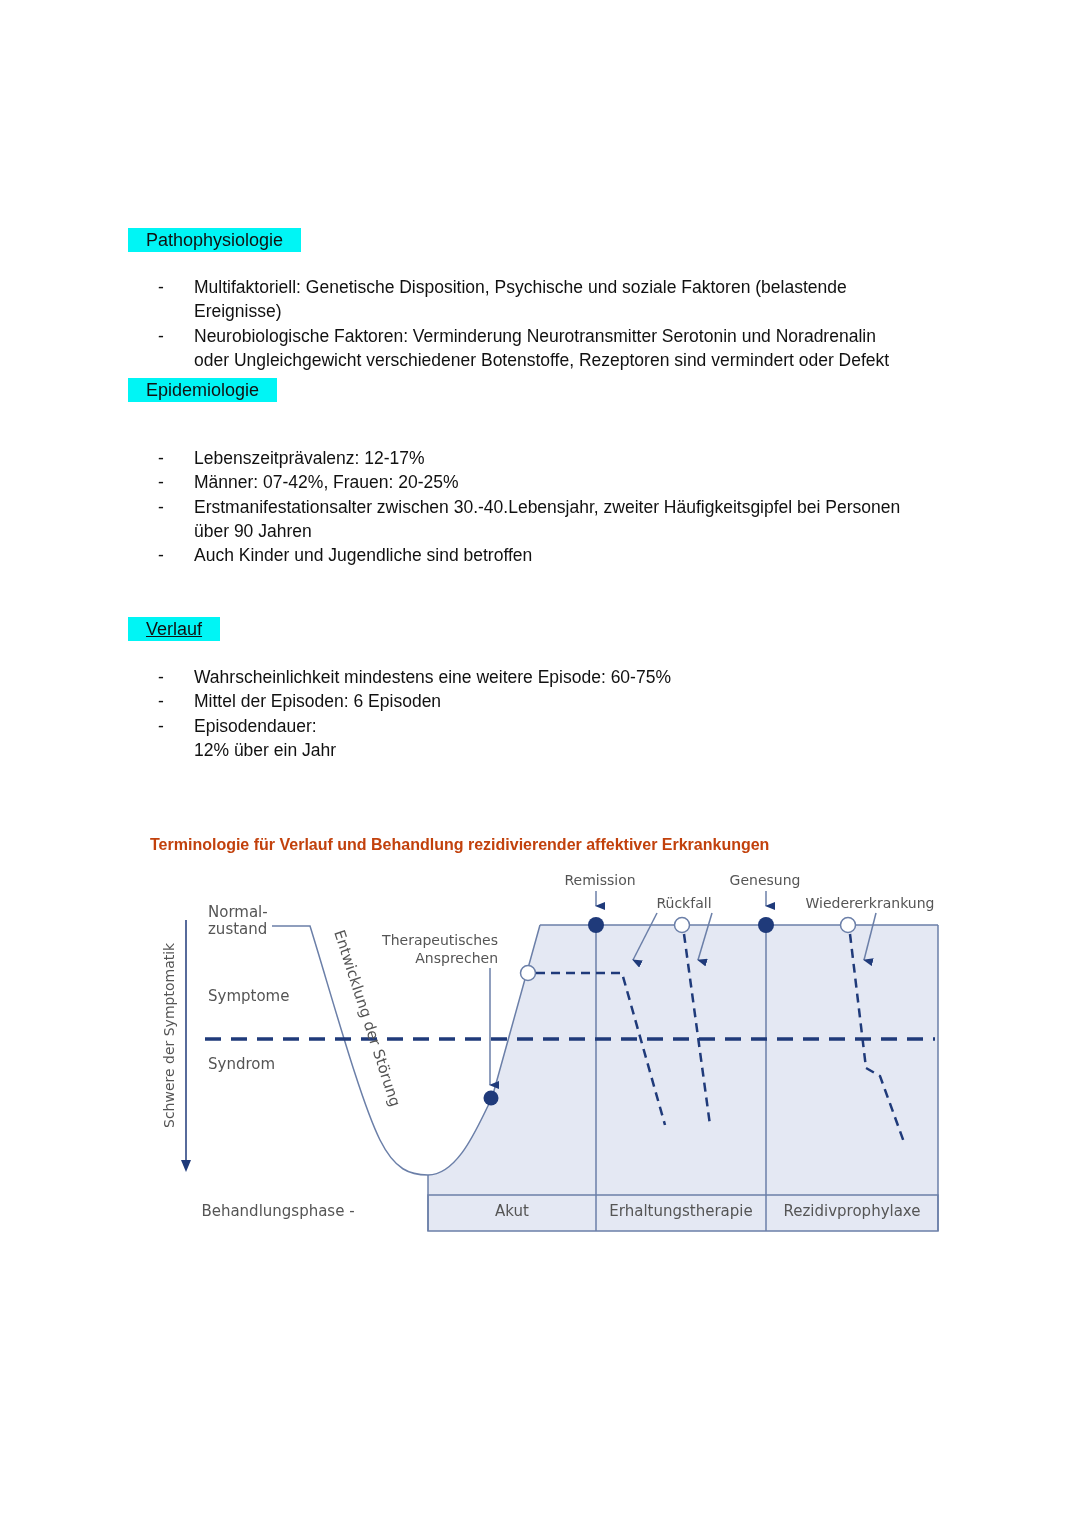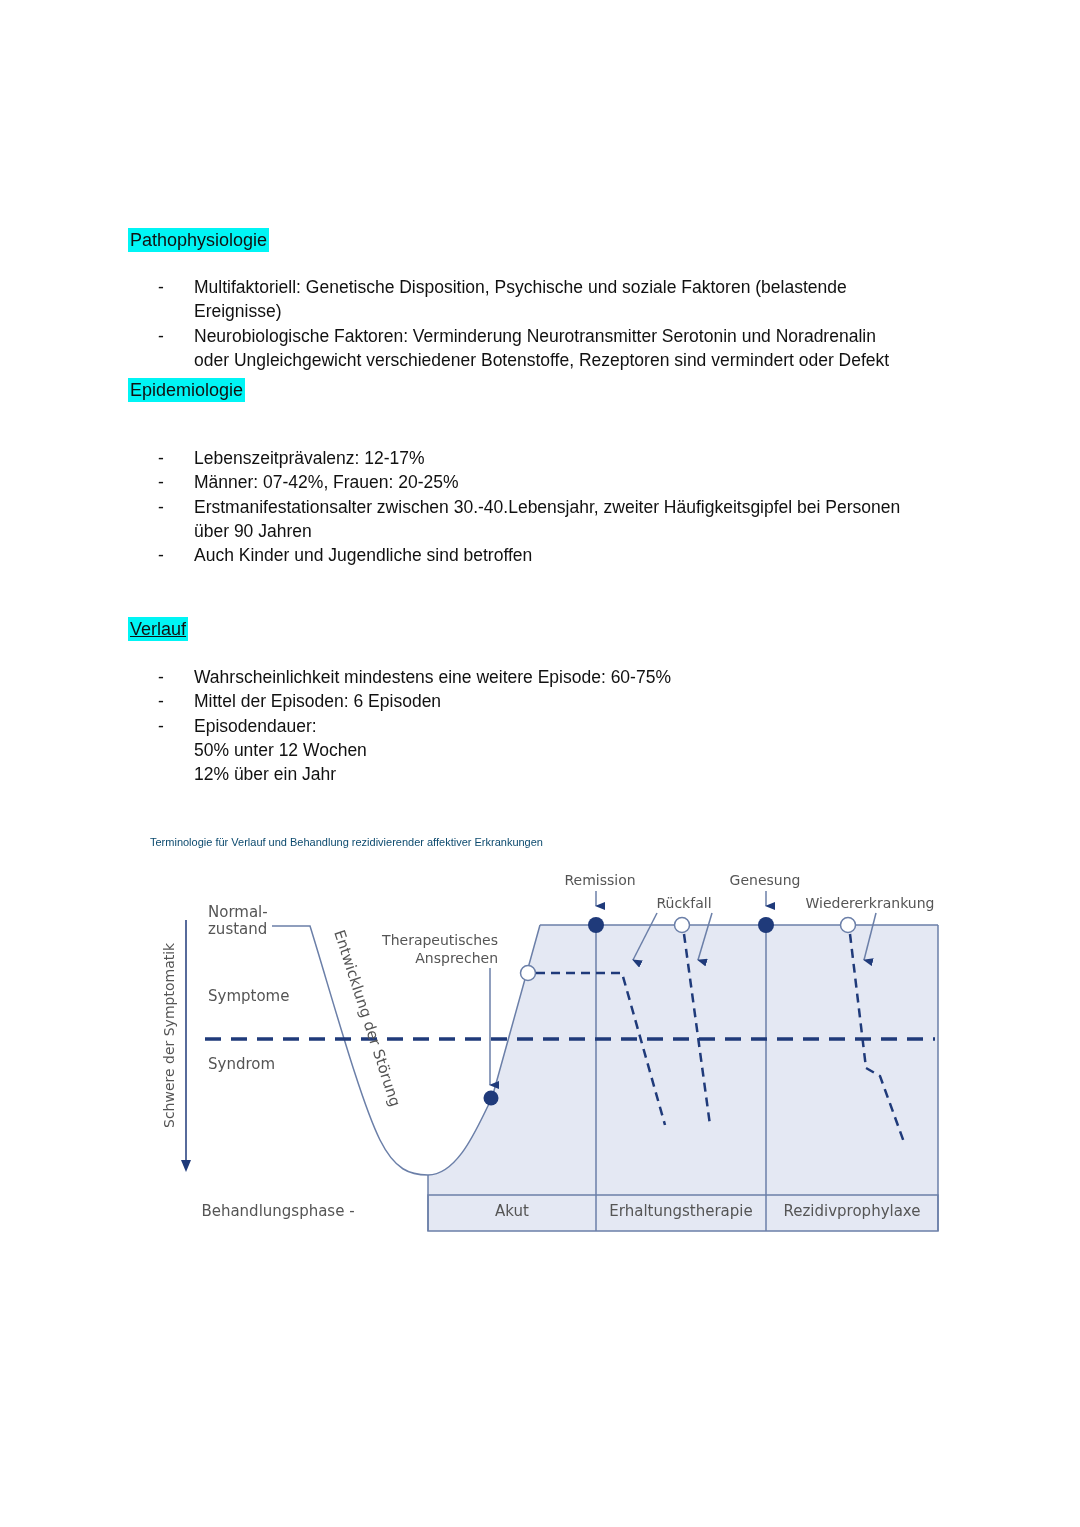--- a/index.html
+++ b/index.html
@@ -1,25 +1,25 @@
 <!DOCTYPE html>
 <html><head>
 <meta charset="utf-8">
 <style>
   html, body { margin: 0; padding: 0; background: #ffffff; }
   body { width: 1080px; height: 1527px; position: relative; overflow: hidden;
          font-family: "Liberation Sans", sans-serif; color: #111; }
-  .heading { position: absolute; left: 128px; background: #00f5f5; padding: 1px 2px;
+  .heading { position: absolute; left: 128px; background: #00f5f5; padding: 1px 18px;
              font-size: 18px; line-height: 22px; }
   .list { position: absolute; left: 158px; margin: 0; padding: 0; list-style: none; }
   .list li { position: relative; padding-left: 36px; font-size: 17.5px; line-height: 24.3px; }
   .list li .dash { position: absolute; left: 0; top: 0; }
   .list li .cont { display: block; }
   .figure { position: absolute; left: 150px; top: 836px; width: 800px; height: 400px; }
-  .fig-title { position: absolute; left: 0; top: 0; font-size: 11px; font-weight: normal; color: #0c4a6e; white-space: nowrap; }
+  .fig-title { position: absolute; left: 0; top: 0; font-size: 16px; font-weight: bold; color: #c2410c; white-space: nowrap; }
   svg text { font-family: "DejaVu Sans", sans-serif; fill: #555; }
 </style>
 </head>
 <body>
 
 <div class="heading" style="top:228px;">Pathophysiologie</div>
 <ul class="list" style="top:275px;">
   <li>
     <span class="dash">-</span>
     <span class="cont">Multifaktoriell: Genetische Disposition, Psychische und soziale Faktoren (belastende</span>
@@ -59,21 +59,20 @@
     <span class="dash">-</span>
     <span class="cont">Wahrscheinlichkeit mindestens eine weitere Episode: 60-75%</span>
   </li>
   <li>
     <span class="dash">-</span>
     <span class="cont">Mittel der Episoden: 6 Episoden</span>
   </li>
   <li>
     <span class="dash">-</span>
     <span class="cont">Episodendauer:</span>
-    <span class="cont">50% unter 12 Wochen</span>
     <span class="cont">12% über ein Jahr</span>
   </li>
 </ul>
 
 <div class="figure">
   <div class="fig-title">Terminologie für Verlauf und Behandlung rezidivierender affektiver Erkrankungen</div>
   <svg width="800" height="400" viewBox="150 836 800 400" style="position:absolute;left:0;top:0;">
     <defs>
       <marker id="arr" markerWidth="8" markerHeight="10" refX="4" refY="9" orient="auto-start-reverse" markerUnits="userSpaceOnUse">
         <path d="M0,0 L8,0 L4,10 Z" fill="#1f3a7a"></path>

